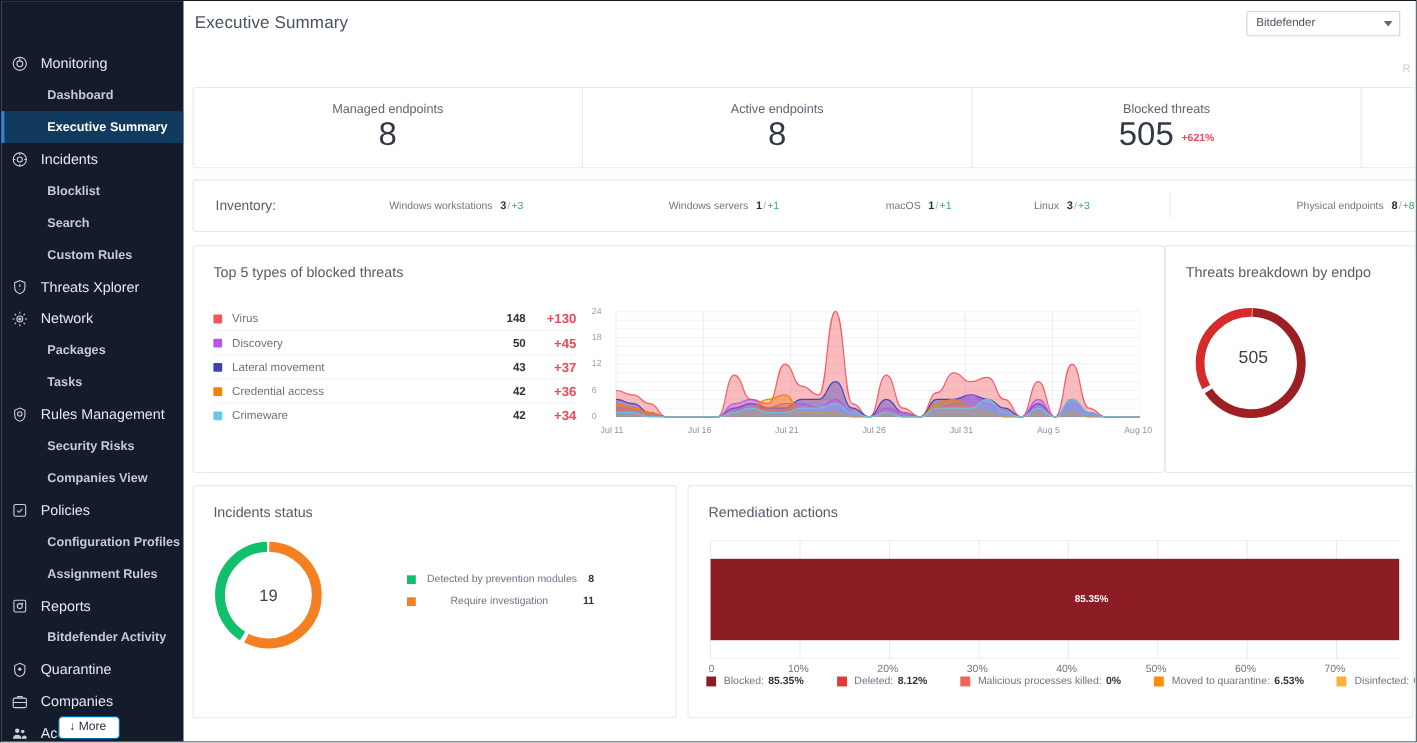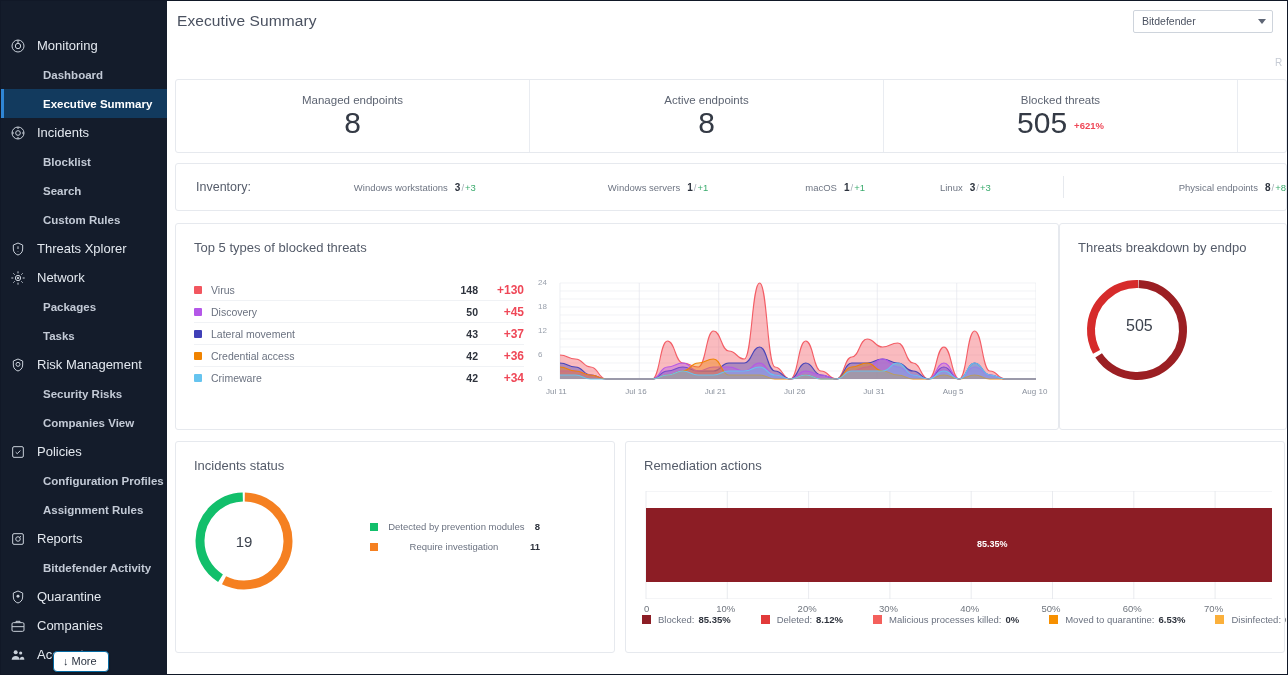--- a/index.html
+++ b/index.html
@@ -15,21 +15,21 @@
     display: flex;
     border: 1px solid #111827;
     overflow: hidden;
   }
 
   
   .sidebar {
     width: 166px; min-width: 166px; height: 100%;
     background: #141c2b;
     position: relative;
-    padding-top: 30px;
+    padding-top: 42px;
     overflow: hidden;
   }
   .nav-item {
     display: flex; align-items: center;
     height: 29px;
     padding-left: 8px;
     color: #d6dbe3;
     font-size: 12.5px;
     white-space: nowrap;
     cursor: pointer;
@@ -285,21 +285,21 @@
         <div class="nav-item sub">
           <span>Tasks</span>
         </div>
         <div class="nav-item group">
           <span class="nav-icon">
             <svg viewBox="0 0 24 24" fill="none" stroke="#c9d0da" stroke-width="1.5">
               <path d="M12 3l7 3v6c0 5-3.5 8-7 9-3.5-1-7-4-7-9V6z"></path>
               <circle cx="12" cy="11" r="3"></circle>
             </svg>
           </span>
-          <span>Risk Management</span>
+          <span>Rules Management</span>
         </div>
         <div class="nav-item sub">
           <span>Security Risks</span>
         </div>
         <div class="nav-item sub">
           <span>Companies View</span>
         </div>
         <div class="nav-item group">
           <span class="nav-icon">
             <svg viewBox="0 0 24 24" fill="none" stroke="#c9d0da" stroke-width="1.5">

